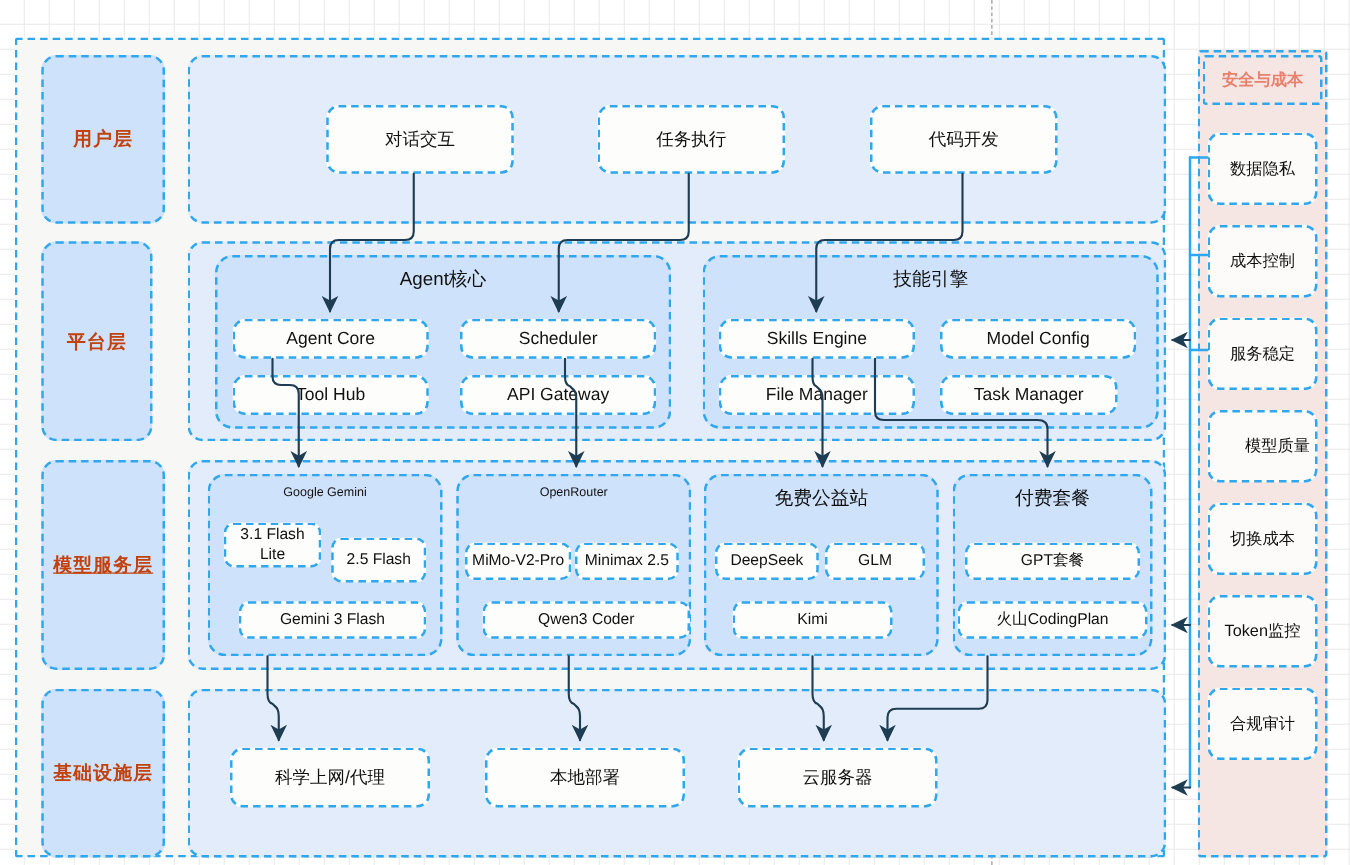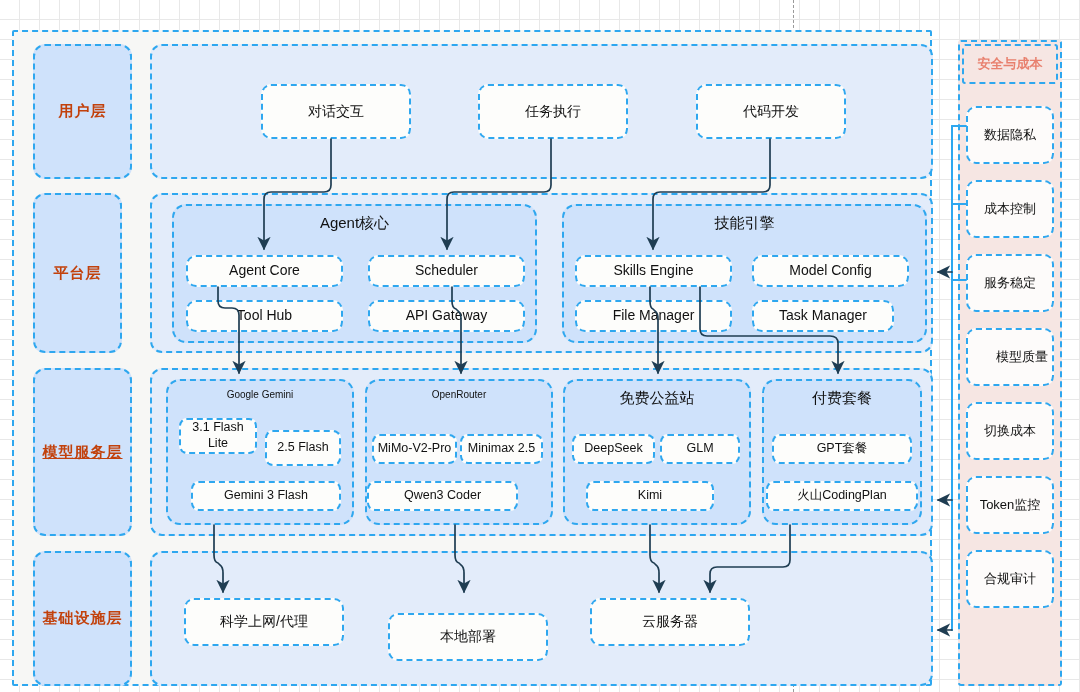--- a/index.html
+++ b/index.html
@@ -145,40 +145,40 @@
 </div>
 <div class="node sm" style="left:179px;top:418px;width:78px;height:36px;">3.1 Flash Lite</div>
 <div class="node sm" style="left:265px;top:430px;width:76px;height:36px;">2.5 Flash</div>
 <div class="node sm" style="left:191px;top:481px;width:150px;height:30px;">Gemini 3 Flash</div>
 
 <div class="group" style="left:365px;top:379px;width:188px;height:146px;">
   <div class="group-title">OpenRouter</div>
 </div>
 <div class="node sm" style="left:372px;top:434px;width:85px;height:30px;">MiMo-V2-Pro</div>
 <div class="node sm" style="left:460px;top:434px;width:83px;height:30px;">Minimax 2.5</div>
-<div class="node sm" style="left:367px;top:481px;width:151px;height:30px;">Qwen3 Coder</div>
+<div class="node sm" style="left:386px;top:481px;width:166px;height:30px;">Qwen3 Coder</div>
 
 <div class="group" style="left:563px;top:379px;width:188px;height:146px;">
   <div class="group-title cjk">免费公益站</div>
 </div>
 <div class="node sm" style="left:572px;top:434px;width:83px;height:30px;">DeepSeek</div>
 <div class="node sm" style="left:660px;top:434px;width:80px;height:30px;">GLM</div>
 <div class="node sm" style="left:586px;top:481px;width:128px;height:30px;">Kimi</div>
 
 <div class="group" style="left:762px;top:379px;width:160px;height:146px;">
   <div class="group-title cjk">付费套餐</div>
 </div>
 <div class="node sm" style="left:772px;top:434px;width:140px;height:30px;">GPT套餐</div>
 <div class="node sm" style="left:766px;top:481px;width:152px;height:30px;">火山CodingPlan</div>
 
 <div class="layer-label" style="left:33px;top:551px;width:99px;height:135px;">基础设施层</div>
 <div class="layer-body" style="left:150px;top:551px;width:783px;height:135px;"></div>
 
 <div class="node" style="left:184px;top:598px;width:160px;height:48px;">科学上网/代理</div>
-<div class="node" style="left:388px;top:613px;width:160px;height:48px;">本地部署</div>
+<div class="node" style="left:388px;top:598px;width:160px;height:48px;">本地部署</div>
 <div class="node" style="left:590px;top:598px;width:160px;height:48px;">云服务器</div>
 
 <div class="sec-frame"></div>
 <div class="sec-title">安全与成本</div>
 
 <div class="sec-item" style="top:106px;">数据隐私</div>
 <div class="sec-item" style="top:180px;">成本控制</div>
 <div class="sec-item" style="top:254px;">服务稳定</div>
 <div class="sec-item" style="top:328px;padding-left:24px;">模型质量</div>
 <div class="sec-item" style="top:402px;">切换成本</div>

